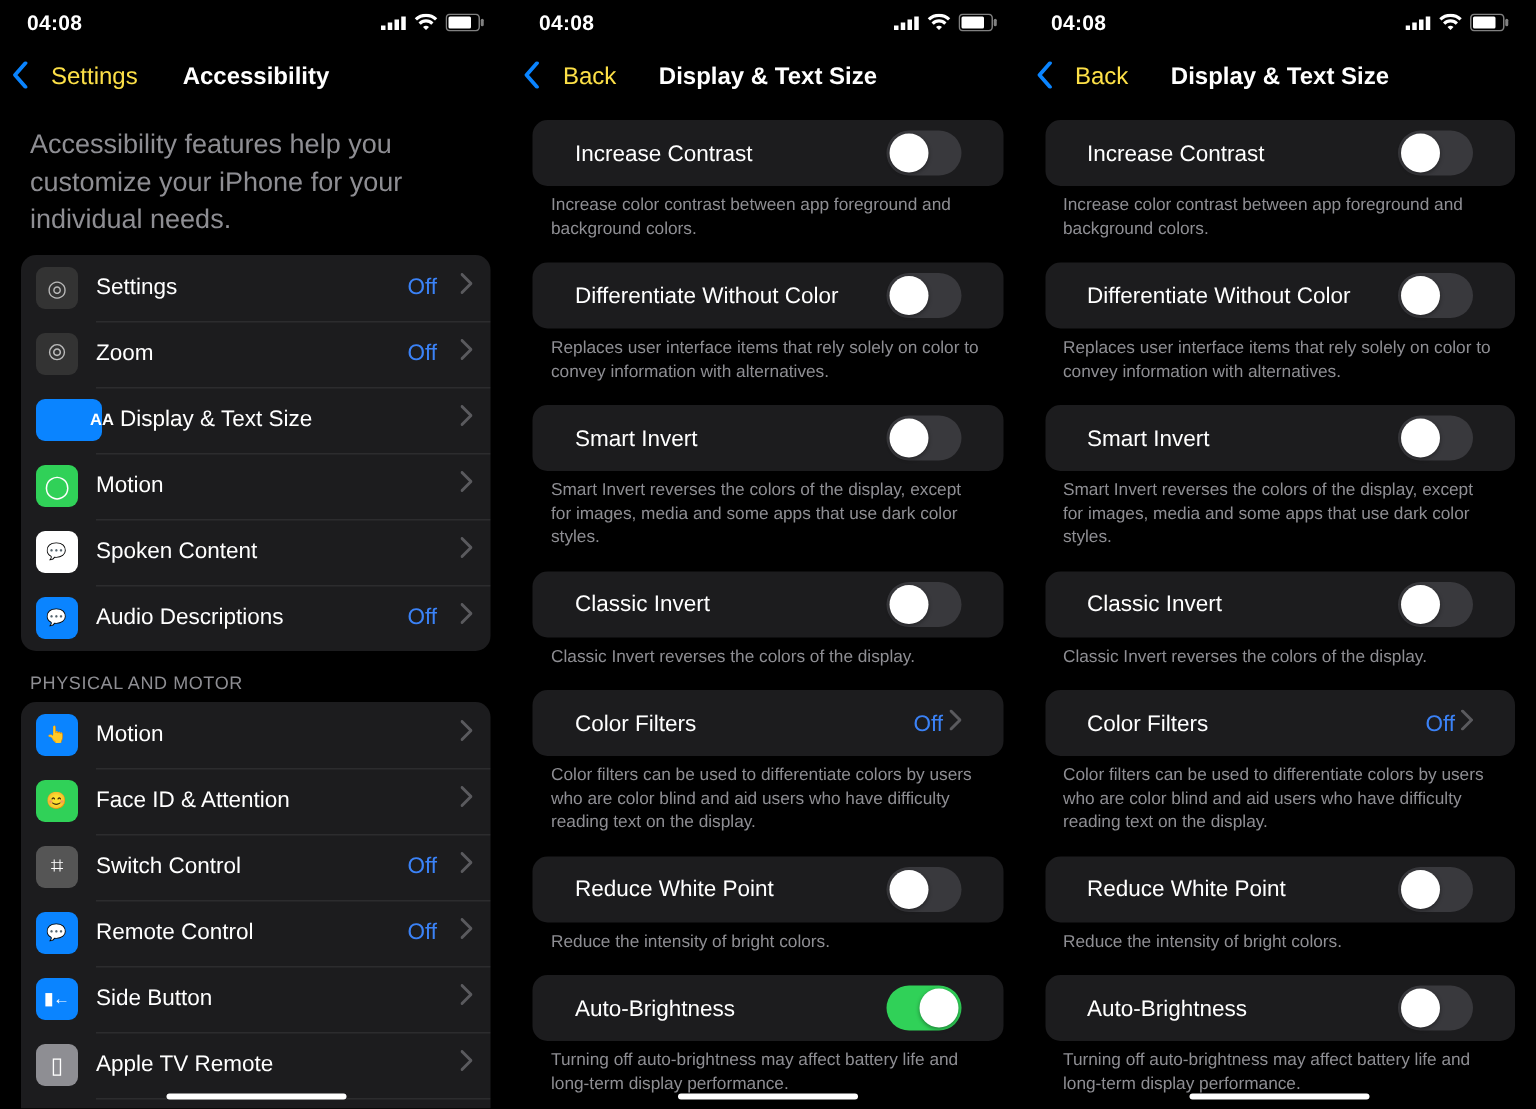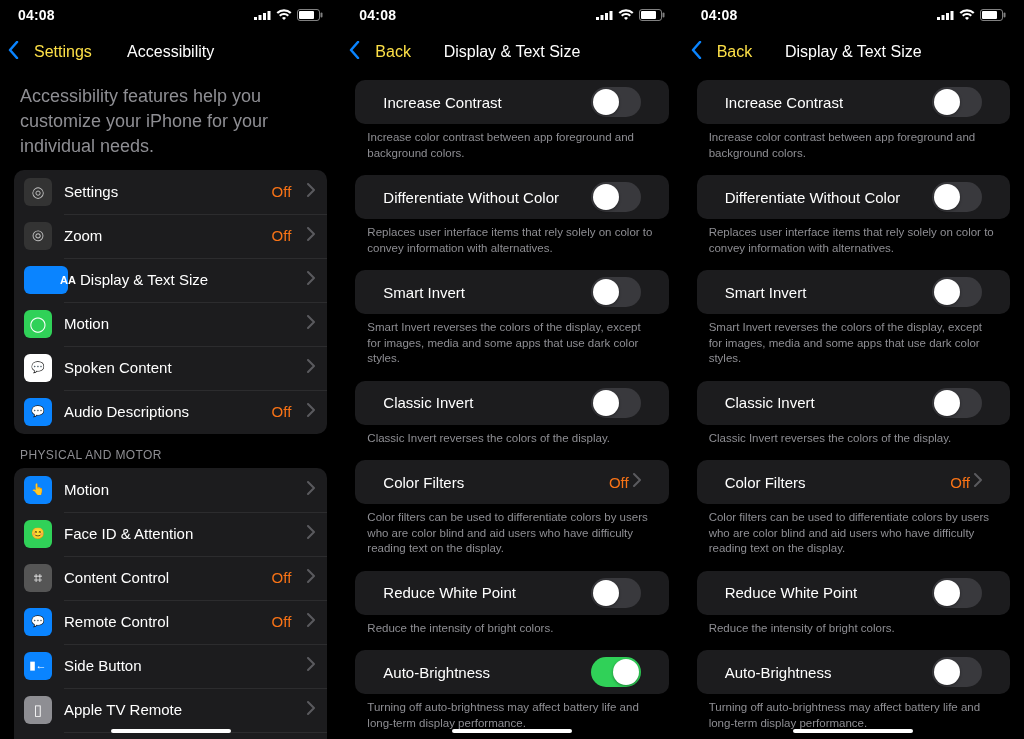--- a/index.html
+++ b/index.html
@@ -39,21 +39,21 @@
   .back-btn {
     display: flex; align-items: center;
     color: #fde047;
     font-size: 16px;
     gap: 14px;
     cursor: pointer;
   }
   .nav-title {
     position: absolute; left: 0; right: 0;
     text-align: center;
-    font-size: 16px; font-weight: 400;
+    font-size: 16px; font-weight: 700;
   }
 
   .content {
     flex: 1;
     overflow: hidden;
     padding: 0 14px;
   }
   .intro {
     color: #8e8e93;
     font-size: 18px;
@@ -82,21 +82,21 @@
     height: 1px;
     background: #2c2c2e;
   }
   .row-icon {
     width: 28px; height: 28px; border-radius: 6px;
     display: flex; align-items: center; justify-content: center;
     flex-shrink: 0;
     font-size: 15px;
   }
   .row-label { flex: 1; font-size: 15px; }
-  .row-value { color: #f97316; font-size: 15px; margin-right: 4px; }
+  .row-value { color: #3b82f6; font-size: 15px; margin-right: 4px; }
   .chevron { color: #5a5a5e; }
 
   
   .trow {
     display: flex; align-items: center;
     min-height: 44px;
     padding: 0 28px;
     background: #1c1c1e;
     border-radius: 10px;
     cursor: pointer;
@@ -239,21 +239,21 @@
           </div>
           <div class="row">
             <span class="row-icon ic-green" style="font-size:11px;font-weight:700;">😊</span>
             <span class="row-label">Face ID &amp; Attention</span>
             <span class="chevron"><svg width="8" height="14">
                 <path d="M1 1 L7 7 L1 13" stroke="#5a5a5e" stroke-width="2" fill="none" stroke-linecap="round" stroke-linejoin="round"></path>
               </svg></span>
           </div>
           <div class="row">
             <span class="row-icon ic-dgray" style="">⌗</span>
-            <span class="row-label">Content Control</span>
+            <span class="row-label">Switch Control</span>
             <span class="row-value">Off</span>
             <span class="chevron"><svg width="8" height="14">
                 <path d="M1 1 L7 7 L1 13" stroke="#5a5a5e" stroke-width="2" fill="none" stroke-linecap="round" stroke-linejoin="round"></path>
               </svg></span>
           </div>
           <div class="row">
             <span class="row-icon ic-blue" style="font-size:11px;font-weight:700;">💬</span>
             <span class="row-label">Remote Control</span>
             <span class="row-value">Off</span>
             <span class="chevron"><svg width="8" height="14">

